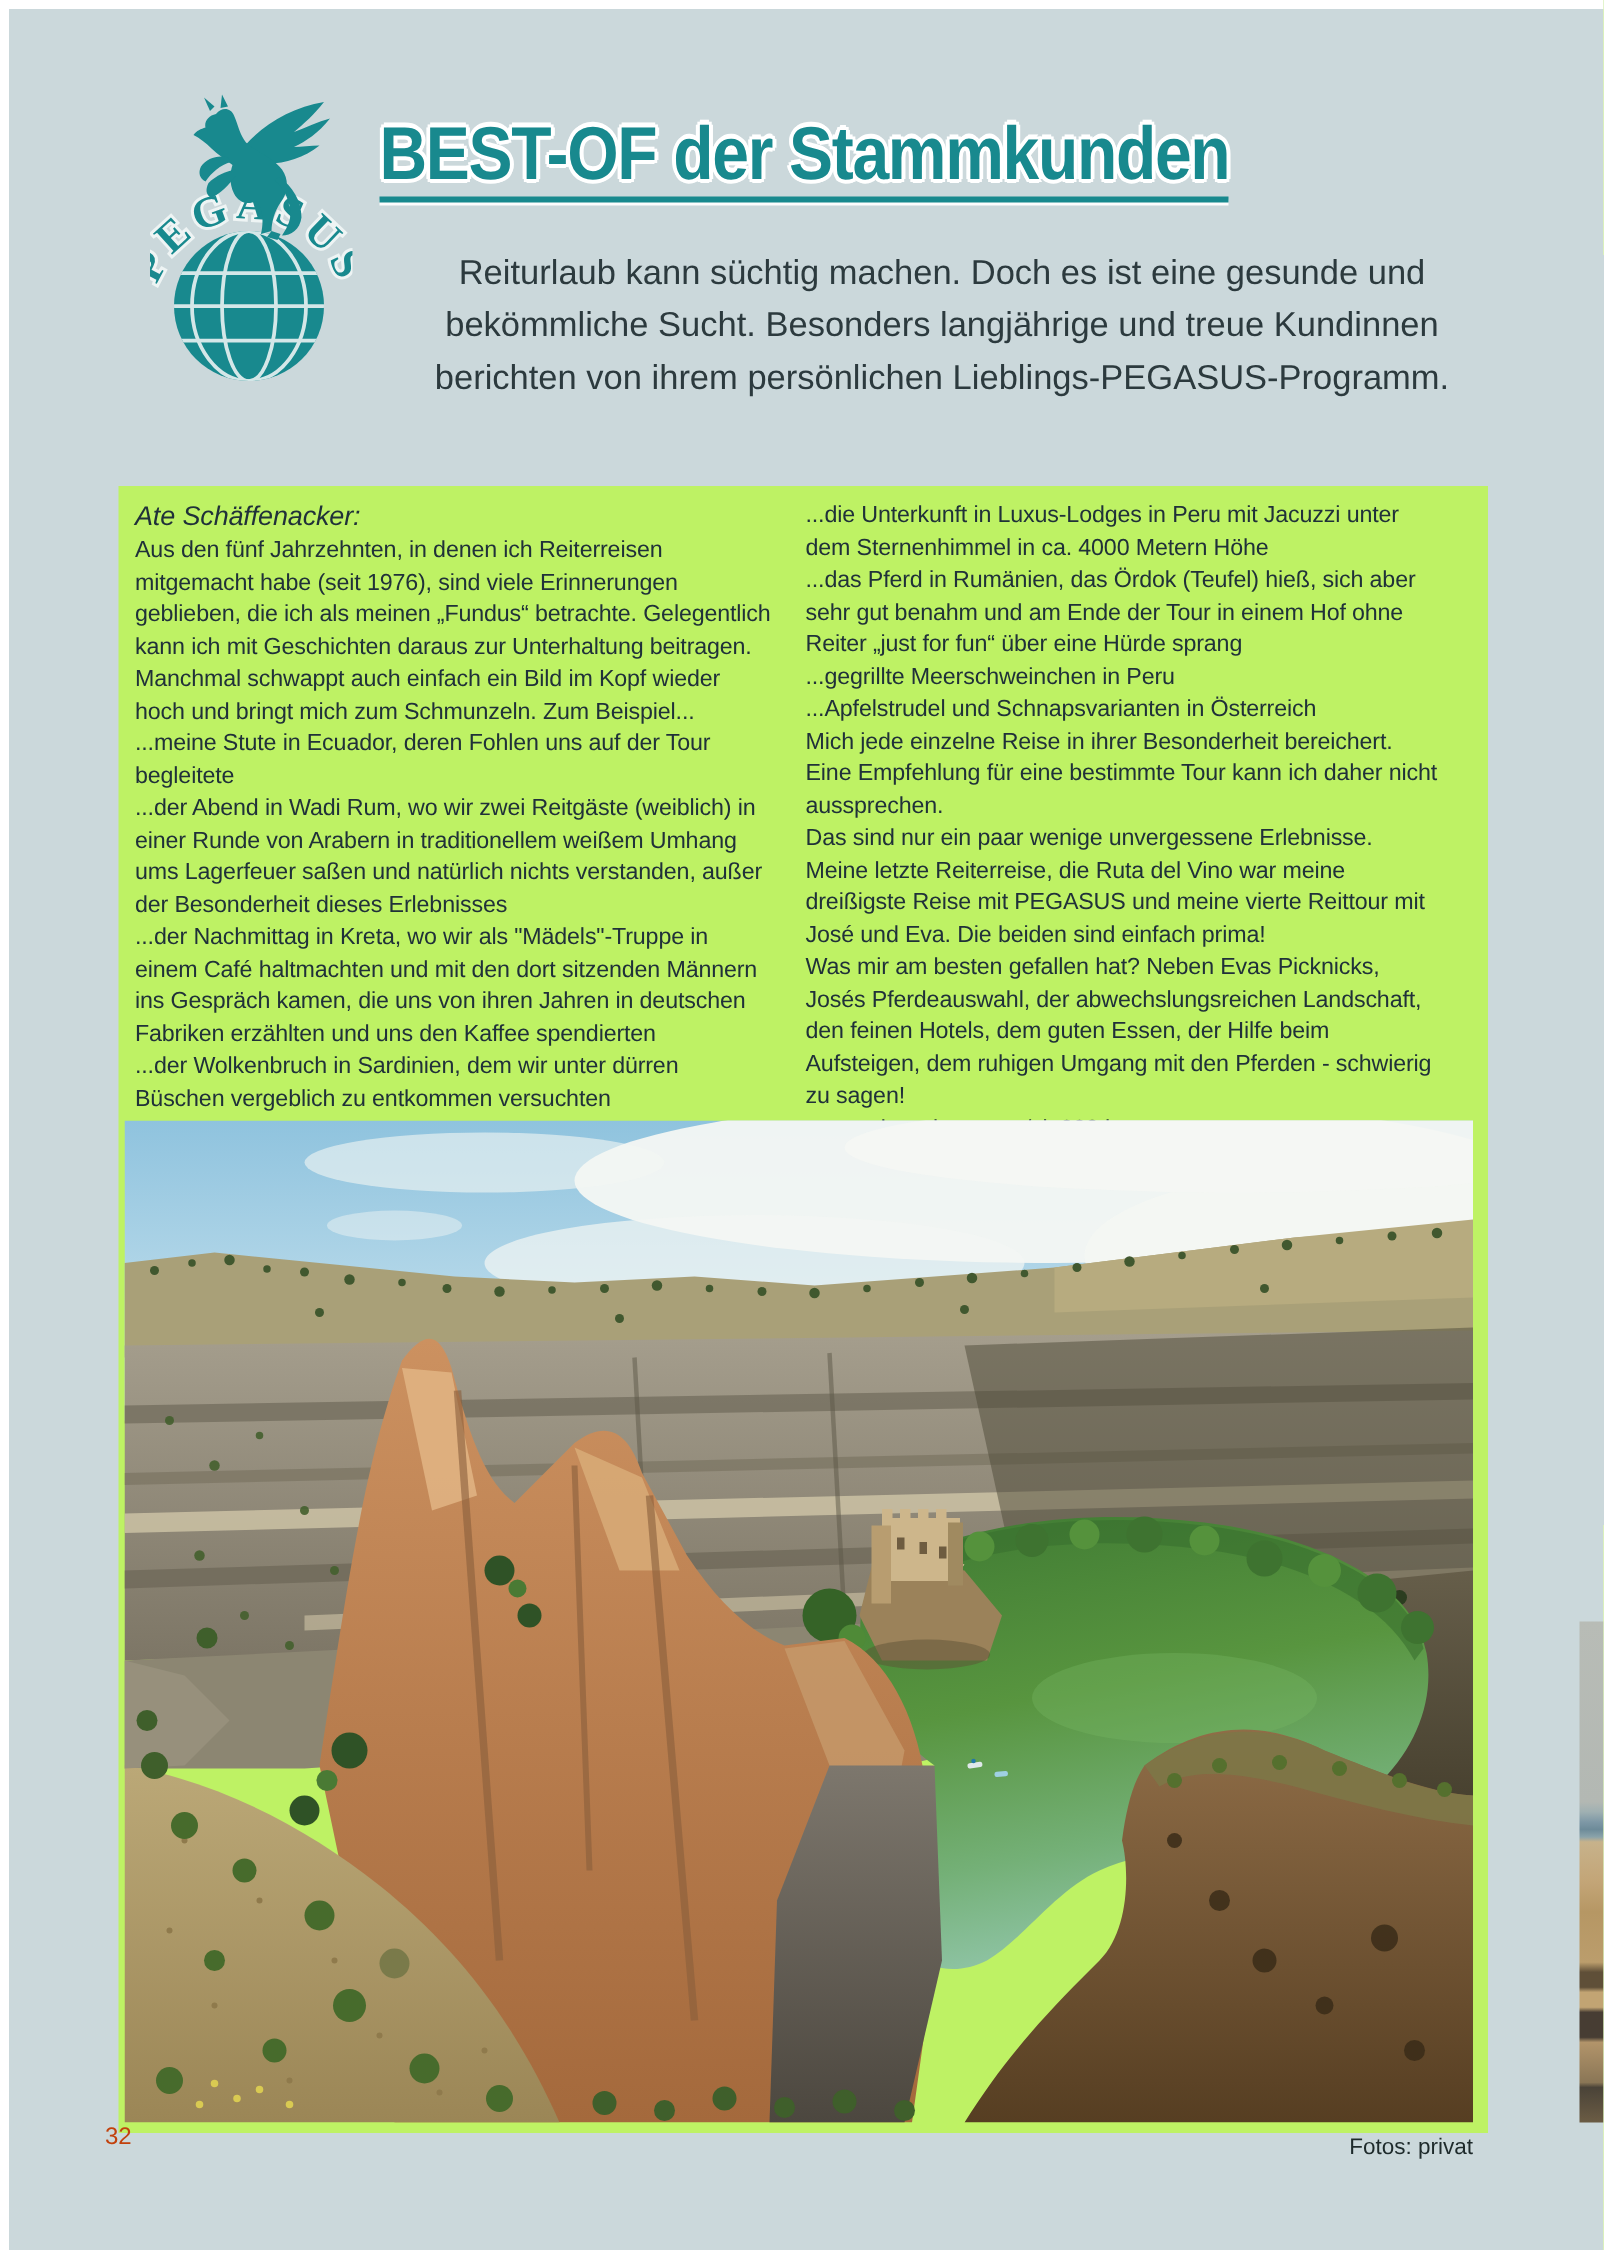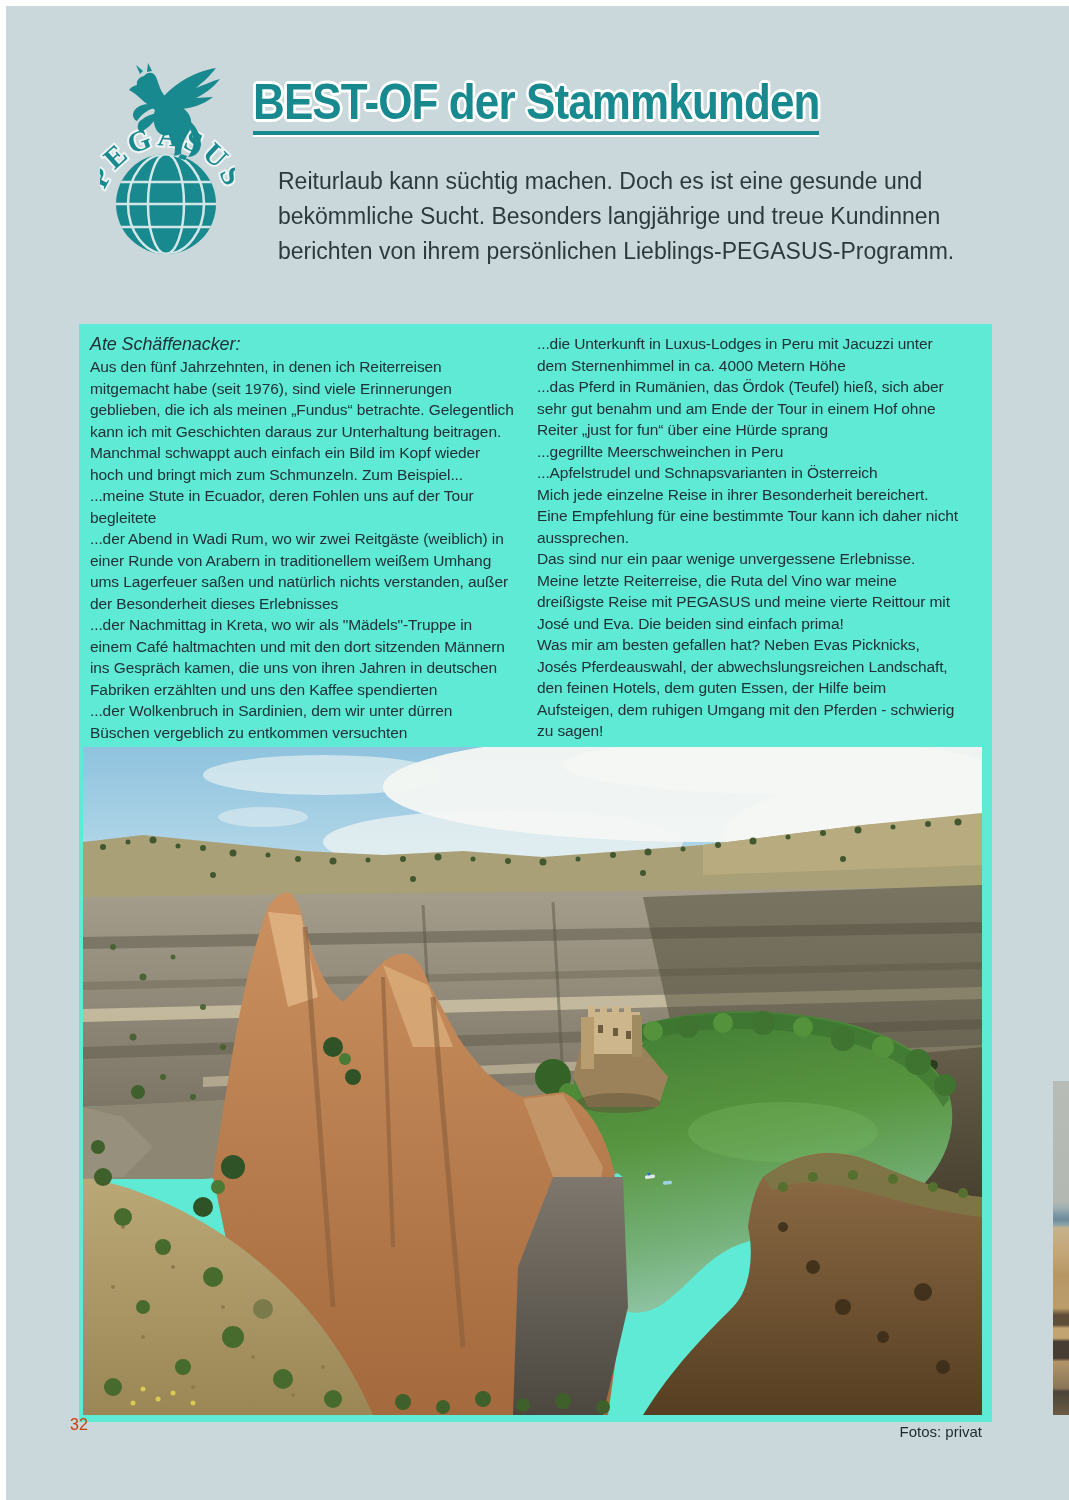--- a/index.html
+++ b/index.html
@@ -19,25 +19,25 @@
     font-size:50px;font-weight:bold;letter-spacing:-1px;color:#18898e;
     transform:scaleX(.88);transform-origin:left top;line-height:52px;
     text-shadow:
       -2px -2px 0 #fff, 2px -2px 0 #fff, -2px 2px 0 #fff, 2px 2px 0 #fff,
       -3px 0 0 #fff, 3px 0 0 #fff, 0 3px 0 #fff, 0 -3px 0 #fff;
   }
   .title-underline{width:566px;height:4px;background:#18898e;margin-top:3px;
     box-shadow:0 2px 0 rgba(255,255,255,.95);}
 
   .intro{
-    position:absolute;left:278px;top:164px;width:700px;text-align:left;
+    position:absolute;left:278px;top:164px;width:700px;text-align:center;
     font-size:23px;line-height:35px;color:#2c3a3e;hyphens:auto;
   }
 
-  .panel{position:absolute;left:79px;top:324px;width:913px;height:1098px;background:#5eead4;}
+  .panel{position:absolute;left:79px;top:324px;width:913px;height:1098px;background:#bef264;}
   .col{
     position:absolute;top:9px;width:424px;
     font-size:15.5px;line-height:21.5px;letter-spacing:-.1px;
     color:#203139;hyphens:auto;
   }
   .col p{margin:0;}
   .col-left{left:11px;}
   .col-right{left:458px;}
   .author{font-style:italic;font-size:18px;line-height:23px;margin:0 0 2px 0;}
   .link-line{margin:0;}

